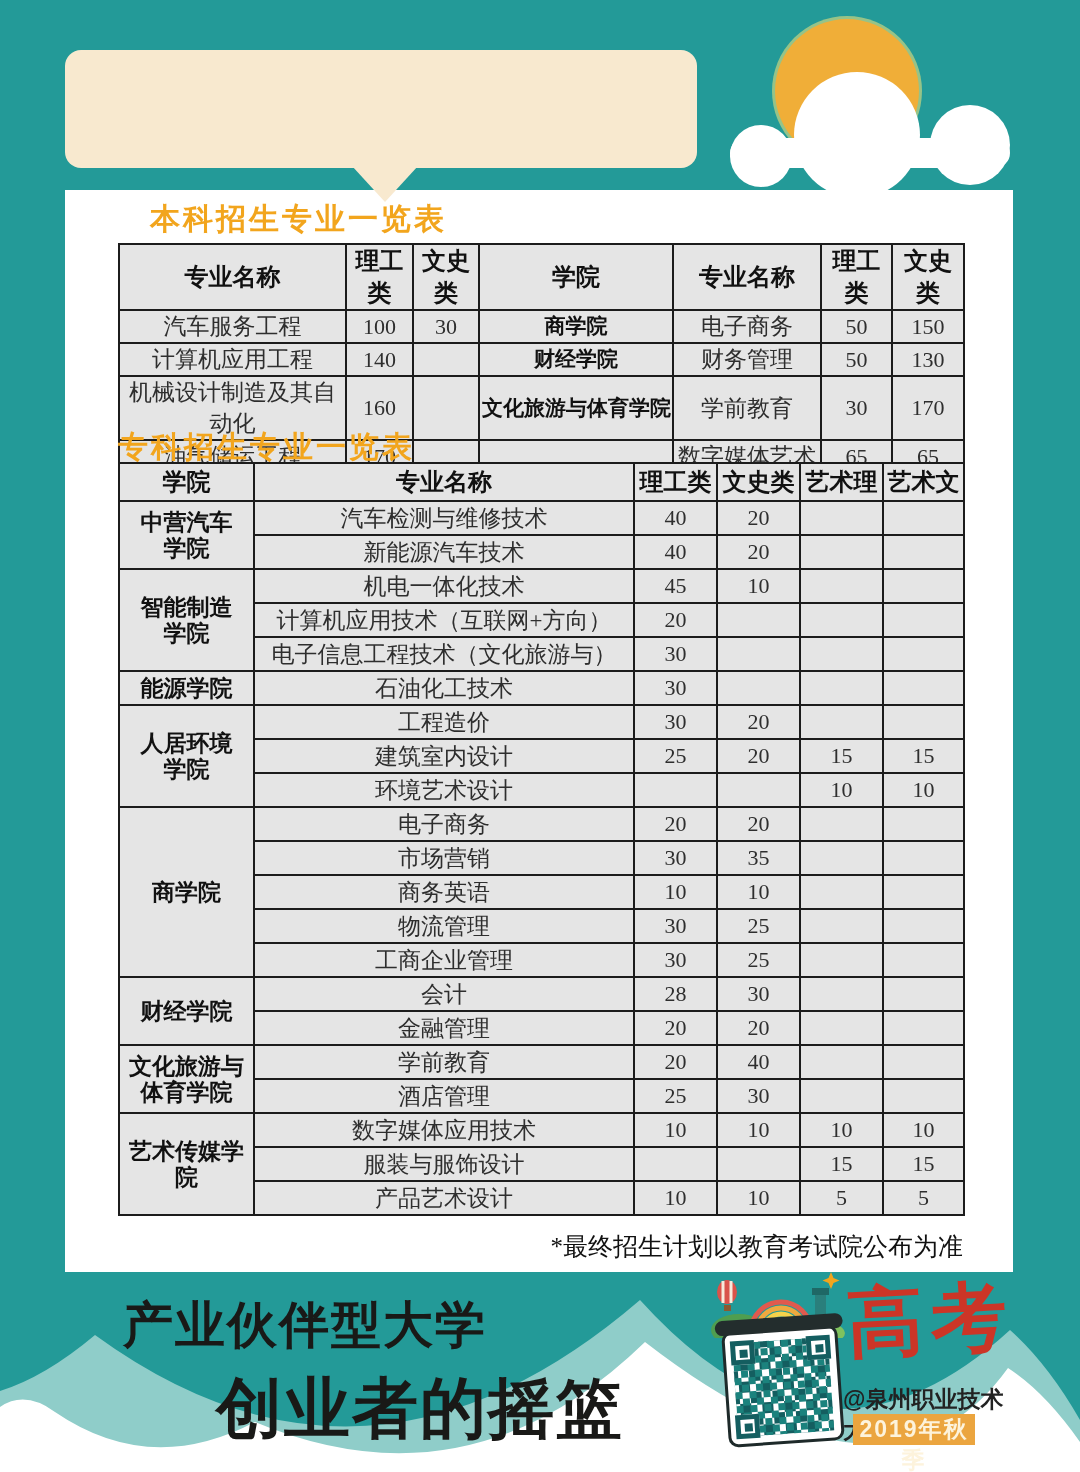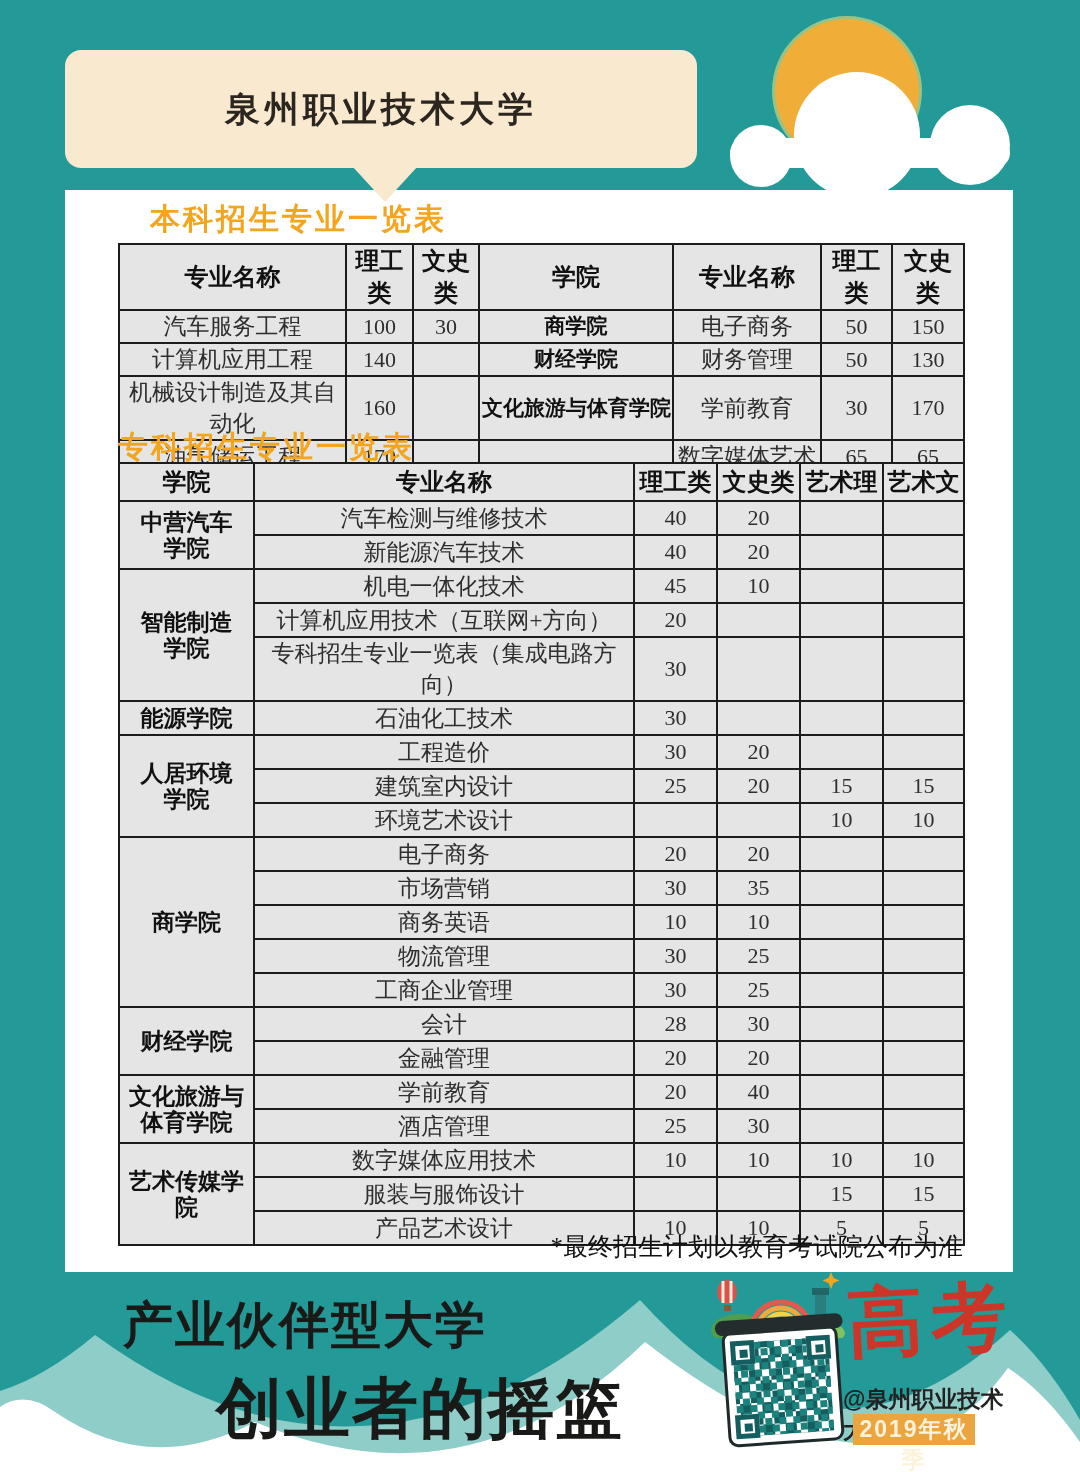--- a/index.html
+++ b/index.html
@@ -106,21 +106,20 @@
 
 <div class="panel"></div>
 
 <div class="sun"></div>
 <div class="cloud-puff puff-a"></div>
 <div class="cloud-puff puff-b"></div>
 <div class="cloud-puff puff-c"></div>
 <div class="cloud-base"></div>
 
 <div class="banner">
-  <div class="banner-l1">泉州职业技术大学</div>
 </div>
 <div class="banner-tail"></div>
 
 <div class="sec-title sec-1">本科招生专业一览表</div>
 
 <table class="t1">
   <colgroup>
     <col style="width:227px">
       <col style="width:67px">
       <col style="width:66px">
@@ -234,21 +233,21 @@
     <td class="num"></td>
   </tr>
   <tr>
     <td class="major">计算机应用技术（互联网+方向）</td>
     <td class="num">20</td>
     <td class="num"></td>
     <td class="num"></td>
     <td class="num"></td>
   </tr>
   <tr>
-    <td class="major">专科招生专业一览表（集成电路方向）</td>
+    <td class="major">电子信息工程技术（文化旅游与）</td>
     <td class="num">30</td>
     <td class="num"></td>
     <td class="num"></td>
     <td class="num"></td>
   </tr>
 
   <tr>
     <td class="college">能源学院</td>
     <td class="major">石油化工技术</td>
     <td class="num">30</td>

